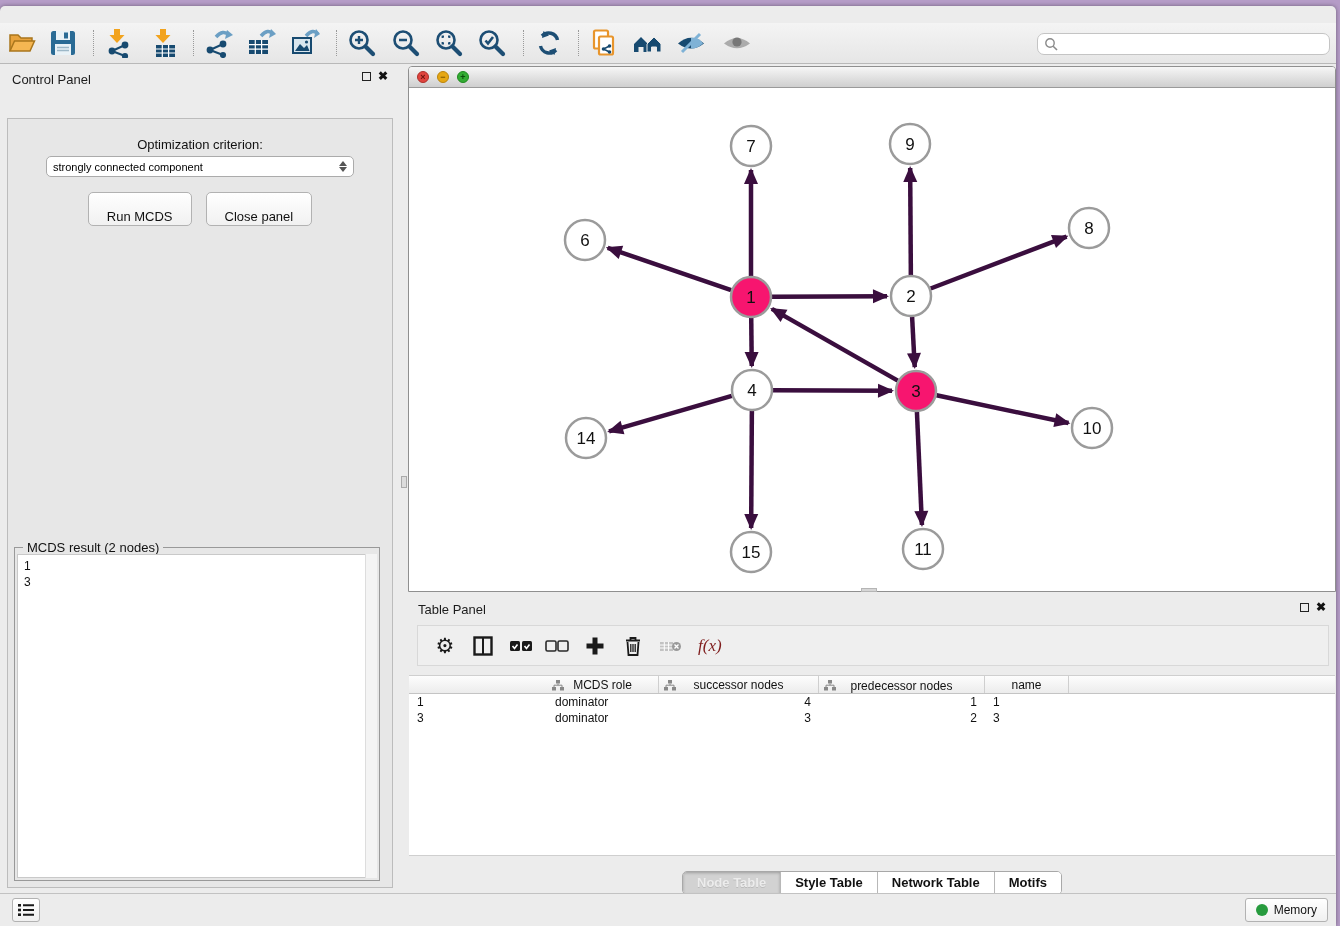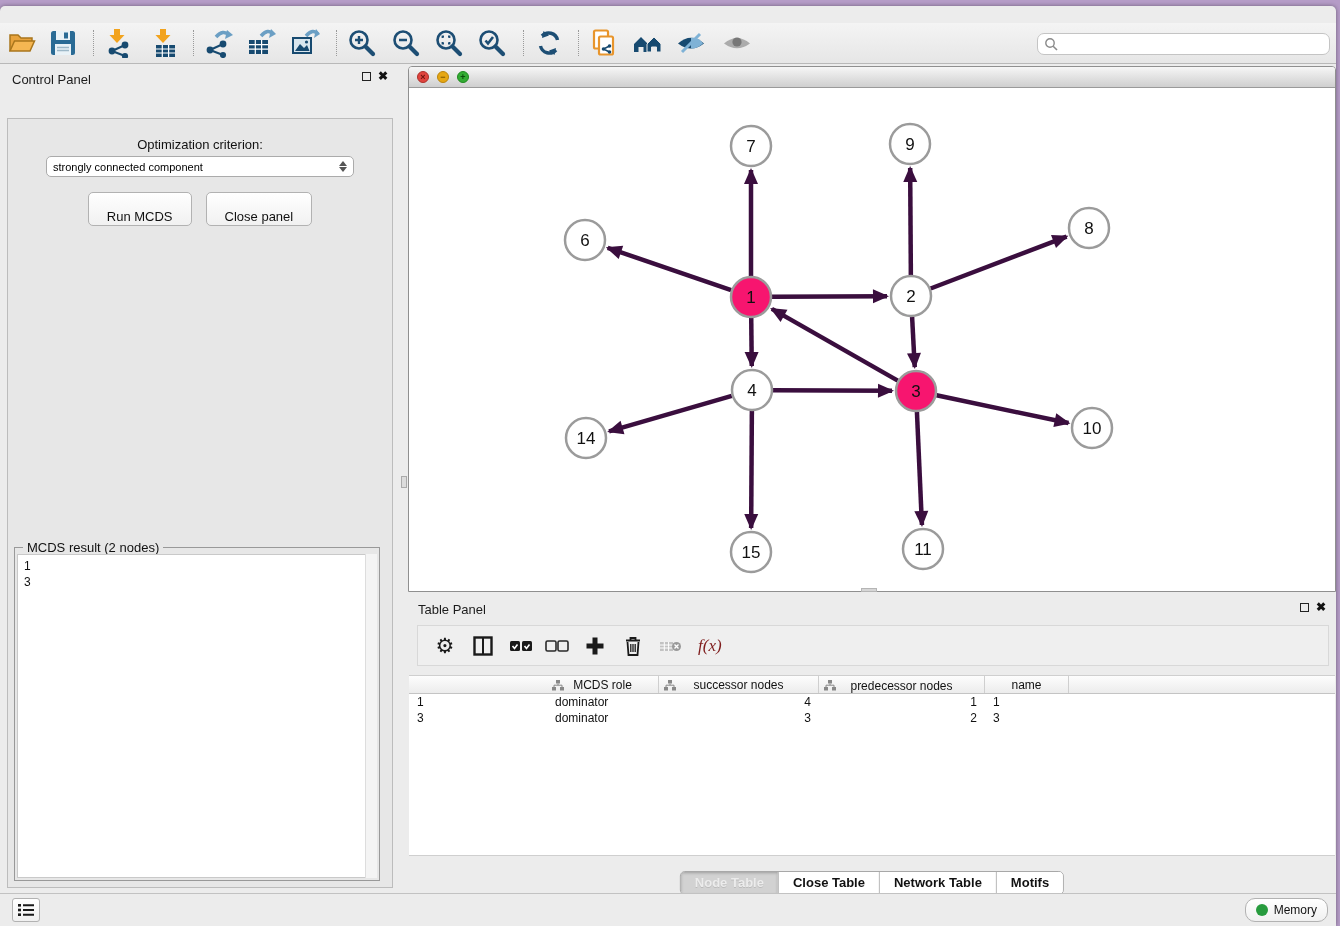--- a/index.html
+++ b/index.html
@@ -133,21 +133,21 @@
 
   
   .status-bar { position:absolute; left:0; top:887px; width:100%; height:33px;
     background:#ececec; border-top:1px solid #c2c2c2; }
   .sb-left { position:absolute; left:12px; top:4px; width:28px; height:24px;
     background:linear-gradient(#fff,#f0f0f0); border:1px solid #b2b2b2;
     border-radius:3px; display:flex; align-items:center; justify-content:center;
     cursor:pointer; }
   .sb-mem { position:absolute; right:8px; top:4px; height:24px; padding:8px 10px;
     background:linear-gradient(#fff,#f0f0f0); border:1px solid #b2b2b2;
-    border-radius:10px; display:flex; align-items:center; gap:6px;
+    border-radius:3px; display:flex; align-items:center; gap:6px;
     font-size:12px; color:#111; cursor:pointer;justify-content:center; }
   .mem-dot { width:12px; height:12px; border-radius:50%; }
 </style>
 </head>
 <body>
 
 <div class="desktop">
   <div class="window">
 
 
@@ -508,21 +508,21 @@
           <div class="tr">
             <div class="td" style="width: 138px; text-align: left;">3</div>
             <div class="td" style="width: 112px; text-align: left;">dominator</div>
             <div class="td" style="width: 160px; text-align: right;">3</div>
             <div class="td" style="width: 166px; text-align: right;">2</div>
             <div class="td" style="width: 84px; text-align: left;">3</div>
           </div>
         </div>
       <div class="seg-tabs">
           <div class="seg sel">Node Table</div>
-          <div class="seg">Close Table</div>
+          <div class="seg">Style Table</div>
           <div class="seg">Network Table</div>
           <div class="seg">Motifs</div>
         </div>
     </div>
 
     <div class="status-bar">
       <div class="sb-left">
         <svg width="18" height="14" viewBox="0 0 18 14">
           <rect x="1" y="1" width="3" height="2.6" fill="#1a1a1a"></rect>
           <rect x="1" y="5.7" width="3" height="2.6" fill="#1a1a1a"></rect>

